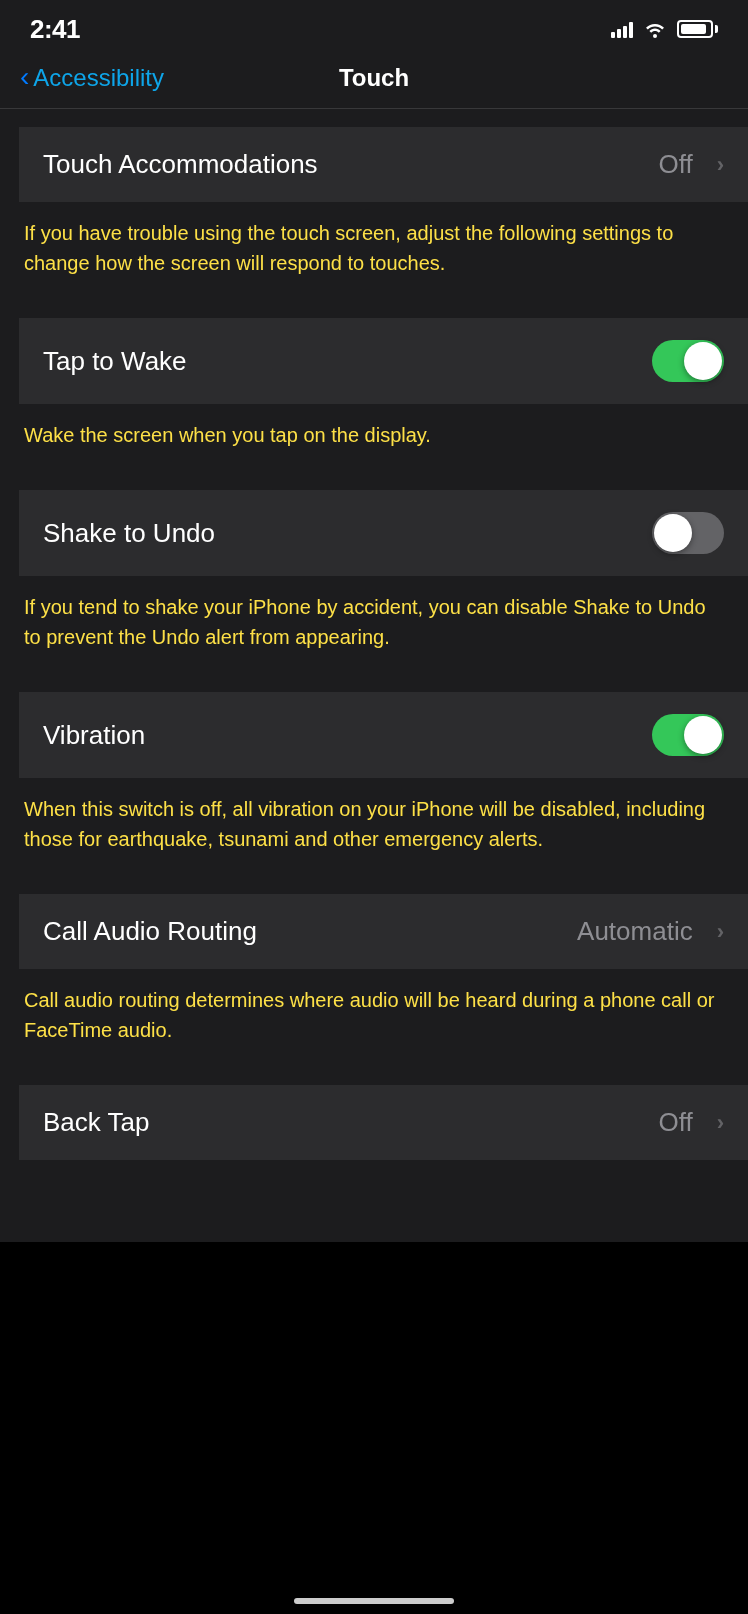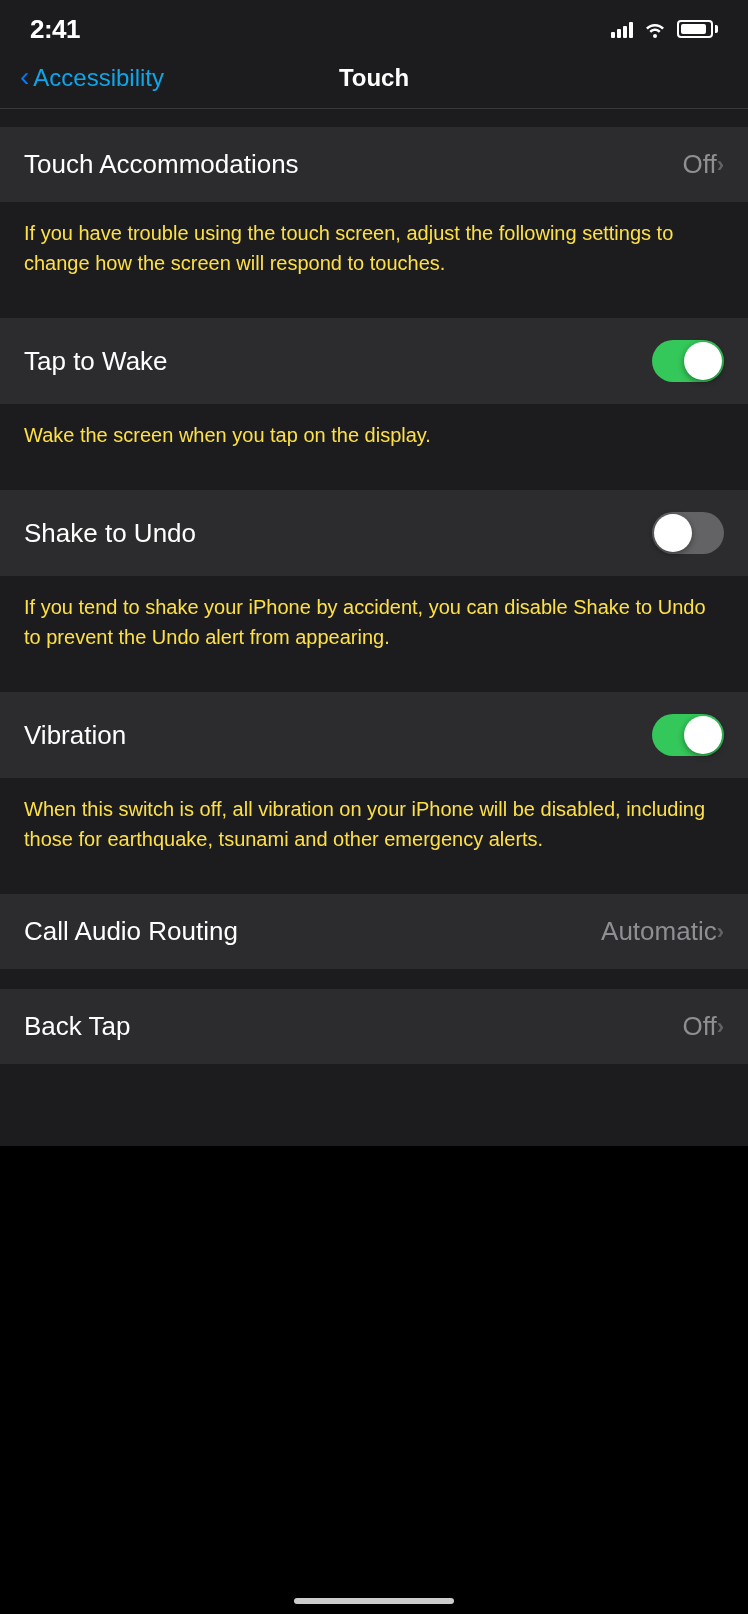--- a/index.html
+++ b/index.html
@@ -122,20 +122,21 @@
     }
 
     
     .content {
       background: #1c1c1e;
     }
 
     .section {
       background: #404040;
       margin-bottom: 2px;
+      margin-left: 19px;
     }
 
     .section-separator {
       height: 18px;
       background: #1c1c1e;
     }
 
     
     .setting-row {
       display: flex;
@@ -153,21 +154,21 @@
 
     .setting-label {
       font-size: 26px;
       font-weight: 400;
       color: #fff;
     }
 
     .setting-value {
       display: flex;
       align-items: center;
-      gap: 0;
+      gap: 24px;
       color: #8e8e93;
       font-size: 26px;
     }
 
     .chevron-right {
       color: #636366;
       font-size: 22px;
       font-weight: 600;
     }
 
@@ -331,20 +332,23 @@
   <div class="section-separator"></div>
   <div class="section">
     <div class="setting-row">
       <span class="setting-label">Call Audio Routing</span>
       <div class="setting-value">
         <span>Automatic</span>
         <span class="chevron-right">›</span>
       </div>
     </div>
   </div>
+  <div class="description-row">
+    <p class="description-text">Call audio routing determines where audio will be heard during a phone call or FaceTime audio.</p>
+  </div>
 
   <div class="section-separator"></div>
   <div class="section">
     <div class="setting-row">
       <span class="setting-label">Back Tap</span>
       <div class="setting-value">
         <span>Off</span>
         <span class="chevron-right">›</span>
       </div>
     </div>

